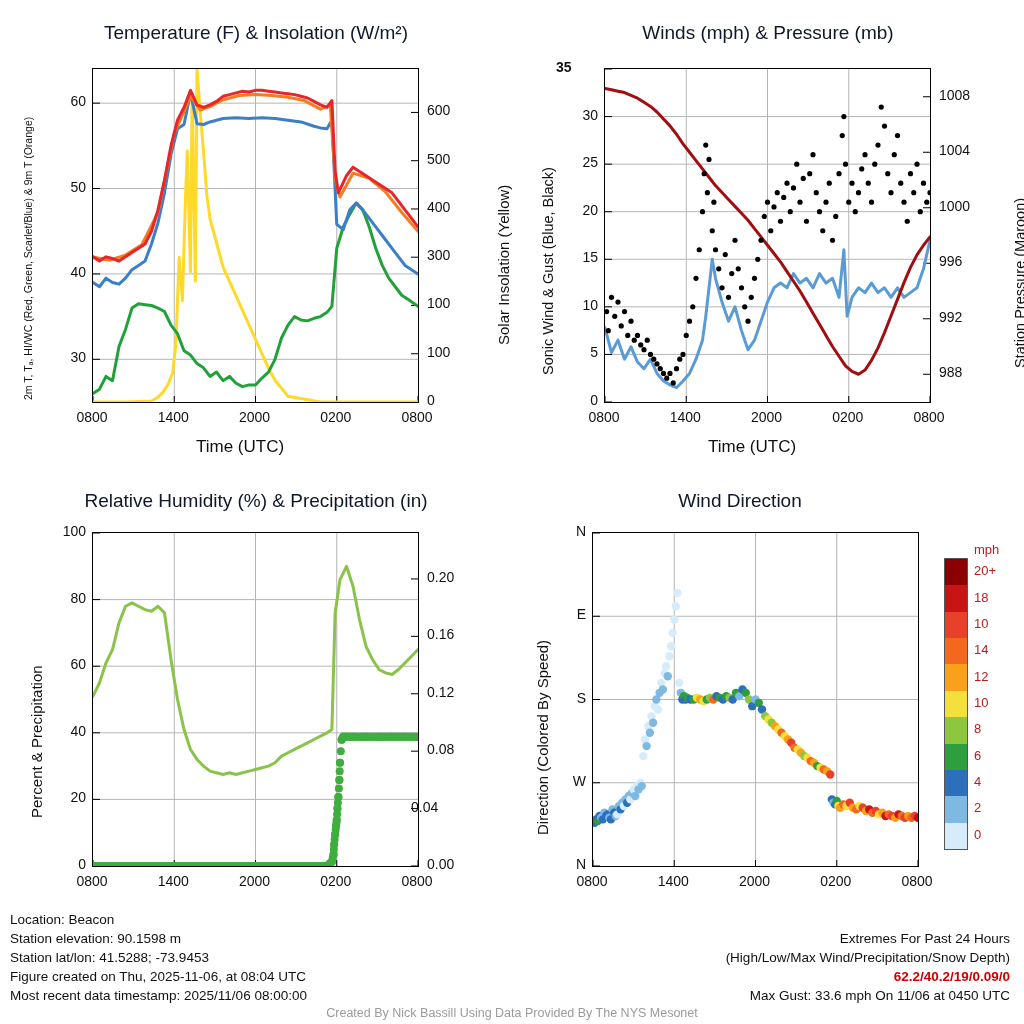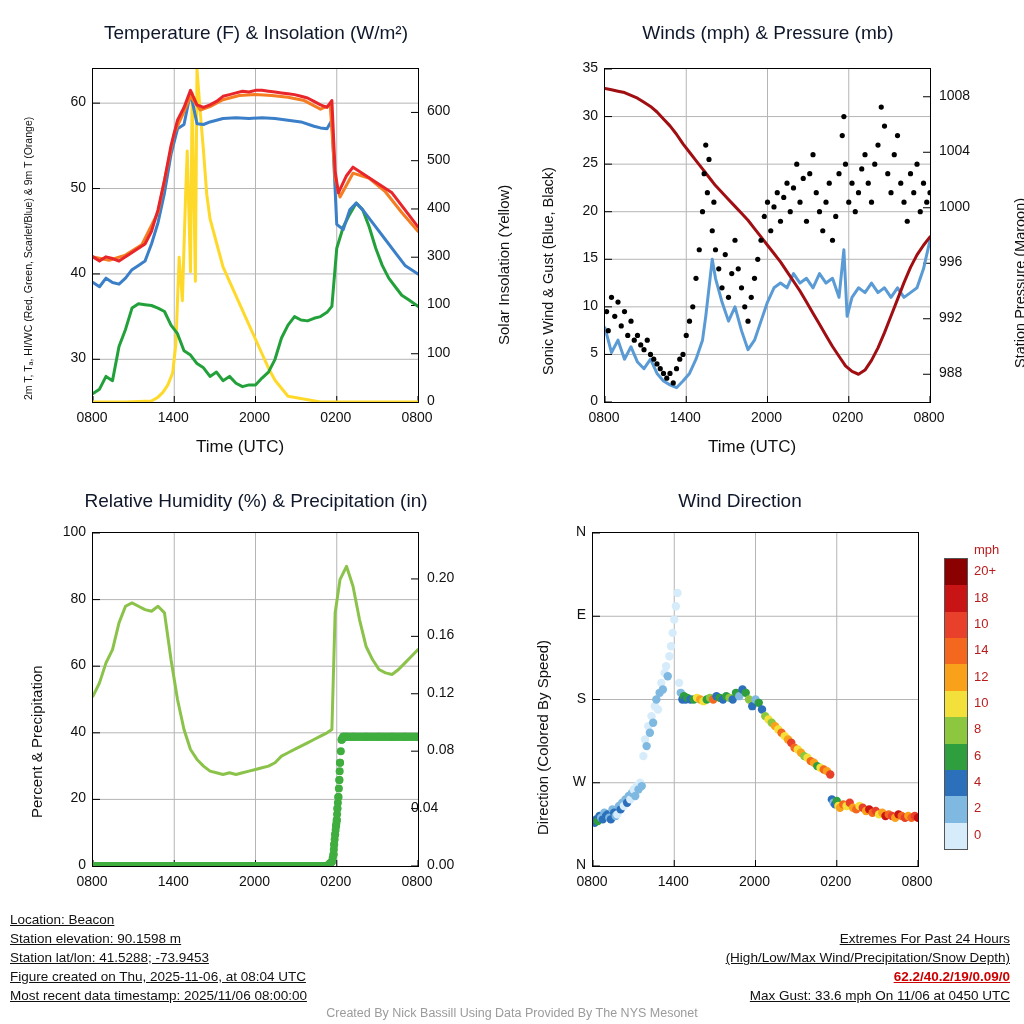--- a/index.html
+++ b/index.html
@@ -4,21 +4,21 @@
 <style>
   html,body{margin:0;padding:0;}
   body{width:1024px;height:1024px;background:#ffffff;font-family:"Liberation Sans",sans-serif;color:#000;overflow:hidden;position:relative;}
   .panel{position:absolute;}
   .ptitle{position:absolute;text-align:center;font-size:19px;color:#0f172a;width:100%;}
   .tlabel{position:absolute;font-size:14px;color:#111;white-space:nowrap;}
   .axlabel{position:absolute;font-size:15px;color:#111;white-space:nowrap;}
   .rot{transform-origin:0 0;}
   .plotbox{position:absolute;border:1px solid #000;box-sizing:border-box;overflow:hidden;}
   svg{display:block;}
-  .foot{position:absolute;font-size:13.5px;color:#111;white-space:nowrap;text-decoration:underline;}
+  .foot{position:absolute;font-size:13.5px;color:#111;white-space:nowrap;}
   .footred{color:#cc0000;font-weight:bold;}
   .credit{position:absolute;font-size:12.5px;color:#9b9b9b;width:100%;text-align:center;}
   .legend-label{position:absolute;font-size:13px;color:#b91c1c;}
 </style>
 </head>
 <body>
 
 <div class="panel" style="left:0;top:0;width:512px;height:470px;">
   <div class="ptitle" style="top:22px;left:0;">Temperature (F) &amp; Insolation (W/m²)</div>
   <div class="plotbox" id="p1box" style="left:92px;top:68px;width:327px;height:335px;">
@@ -223,21 +223,21 @@
     <div class="tlabel" style="left: 234.5px; top: 409px; width: 40px; text-align: center;">2000</div>
     <div class="tlabel" style="left: 315.75px; top: 409px; width: 40px; text-align: center;">0200</div>
     <div class="tlabel" style="left: 397px; top: 409px; width: 40px; text-align: center;">0800</div>
     <div class="tlabel" style="left: 44px; top: 392px; width: 42px; text-align: right;">0</div>
     <div class="tlabel" style="left: 44px; top: 344.429px; width: 42px; text-align: right;">5</div>
     <div class="tlabel" style="left: 44px; top: 296.857px; width: 42px; text-align: right;">10</div>
     <div class="tlabel" style="left: 44px; top: 249.286px; width: 42px; text-align: right;">15</div>
     <div class="tlabel" style="left: 44px; top: 201.714px; width: 42px; text-align: right;">20</div>
     <div class="tlabel" style="left: 44px; top: 154.143px; width: 42px; text-align: right;">25</div>
     <div class="tlabel" style="left: 44px; top: 106.571px; width: 42px; text-align: right;">30</div>
-    <div class="tlabel" style="left: 44px; top: 59px; width: 42px; text-align: right;">35</div>
+    <div class="tlabel" style="left: 44px; top: 59px; width: 42px;  font-weight: bold;">35</div>
     <div class="tlabel" style="left: 427px; top: 364.25px;">988</div>
     <div class="tlabel" style="left: 427px; top: 308.75px;">992</div>
     <div class="tlabel" style="left: 427px; top: 253.25px;">996</div>
     <div class="tlabel" style="left: 427px; top: 197.75px;">1000</div>
     <div class="tlabel" style="left: 427px; top: 142.25px;">1004</div>
     <div class="tlabel" style="left: 427px; top: 86.75px;">1008</div>
   </div>
 
 <div class="panel" style="left:0;top:470px;width:512px;height:440px;">
   <div class="ptitle" style="top:20px;left:0;">Relative Humidity (%) &amp; Precipitation (in)</div>

